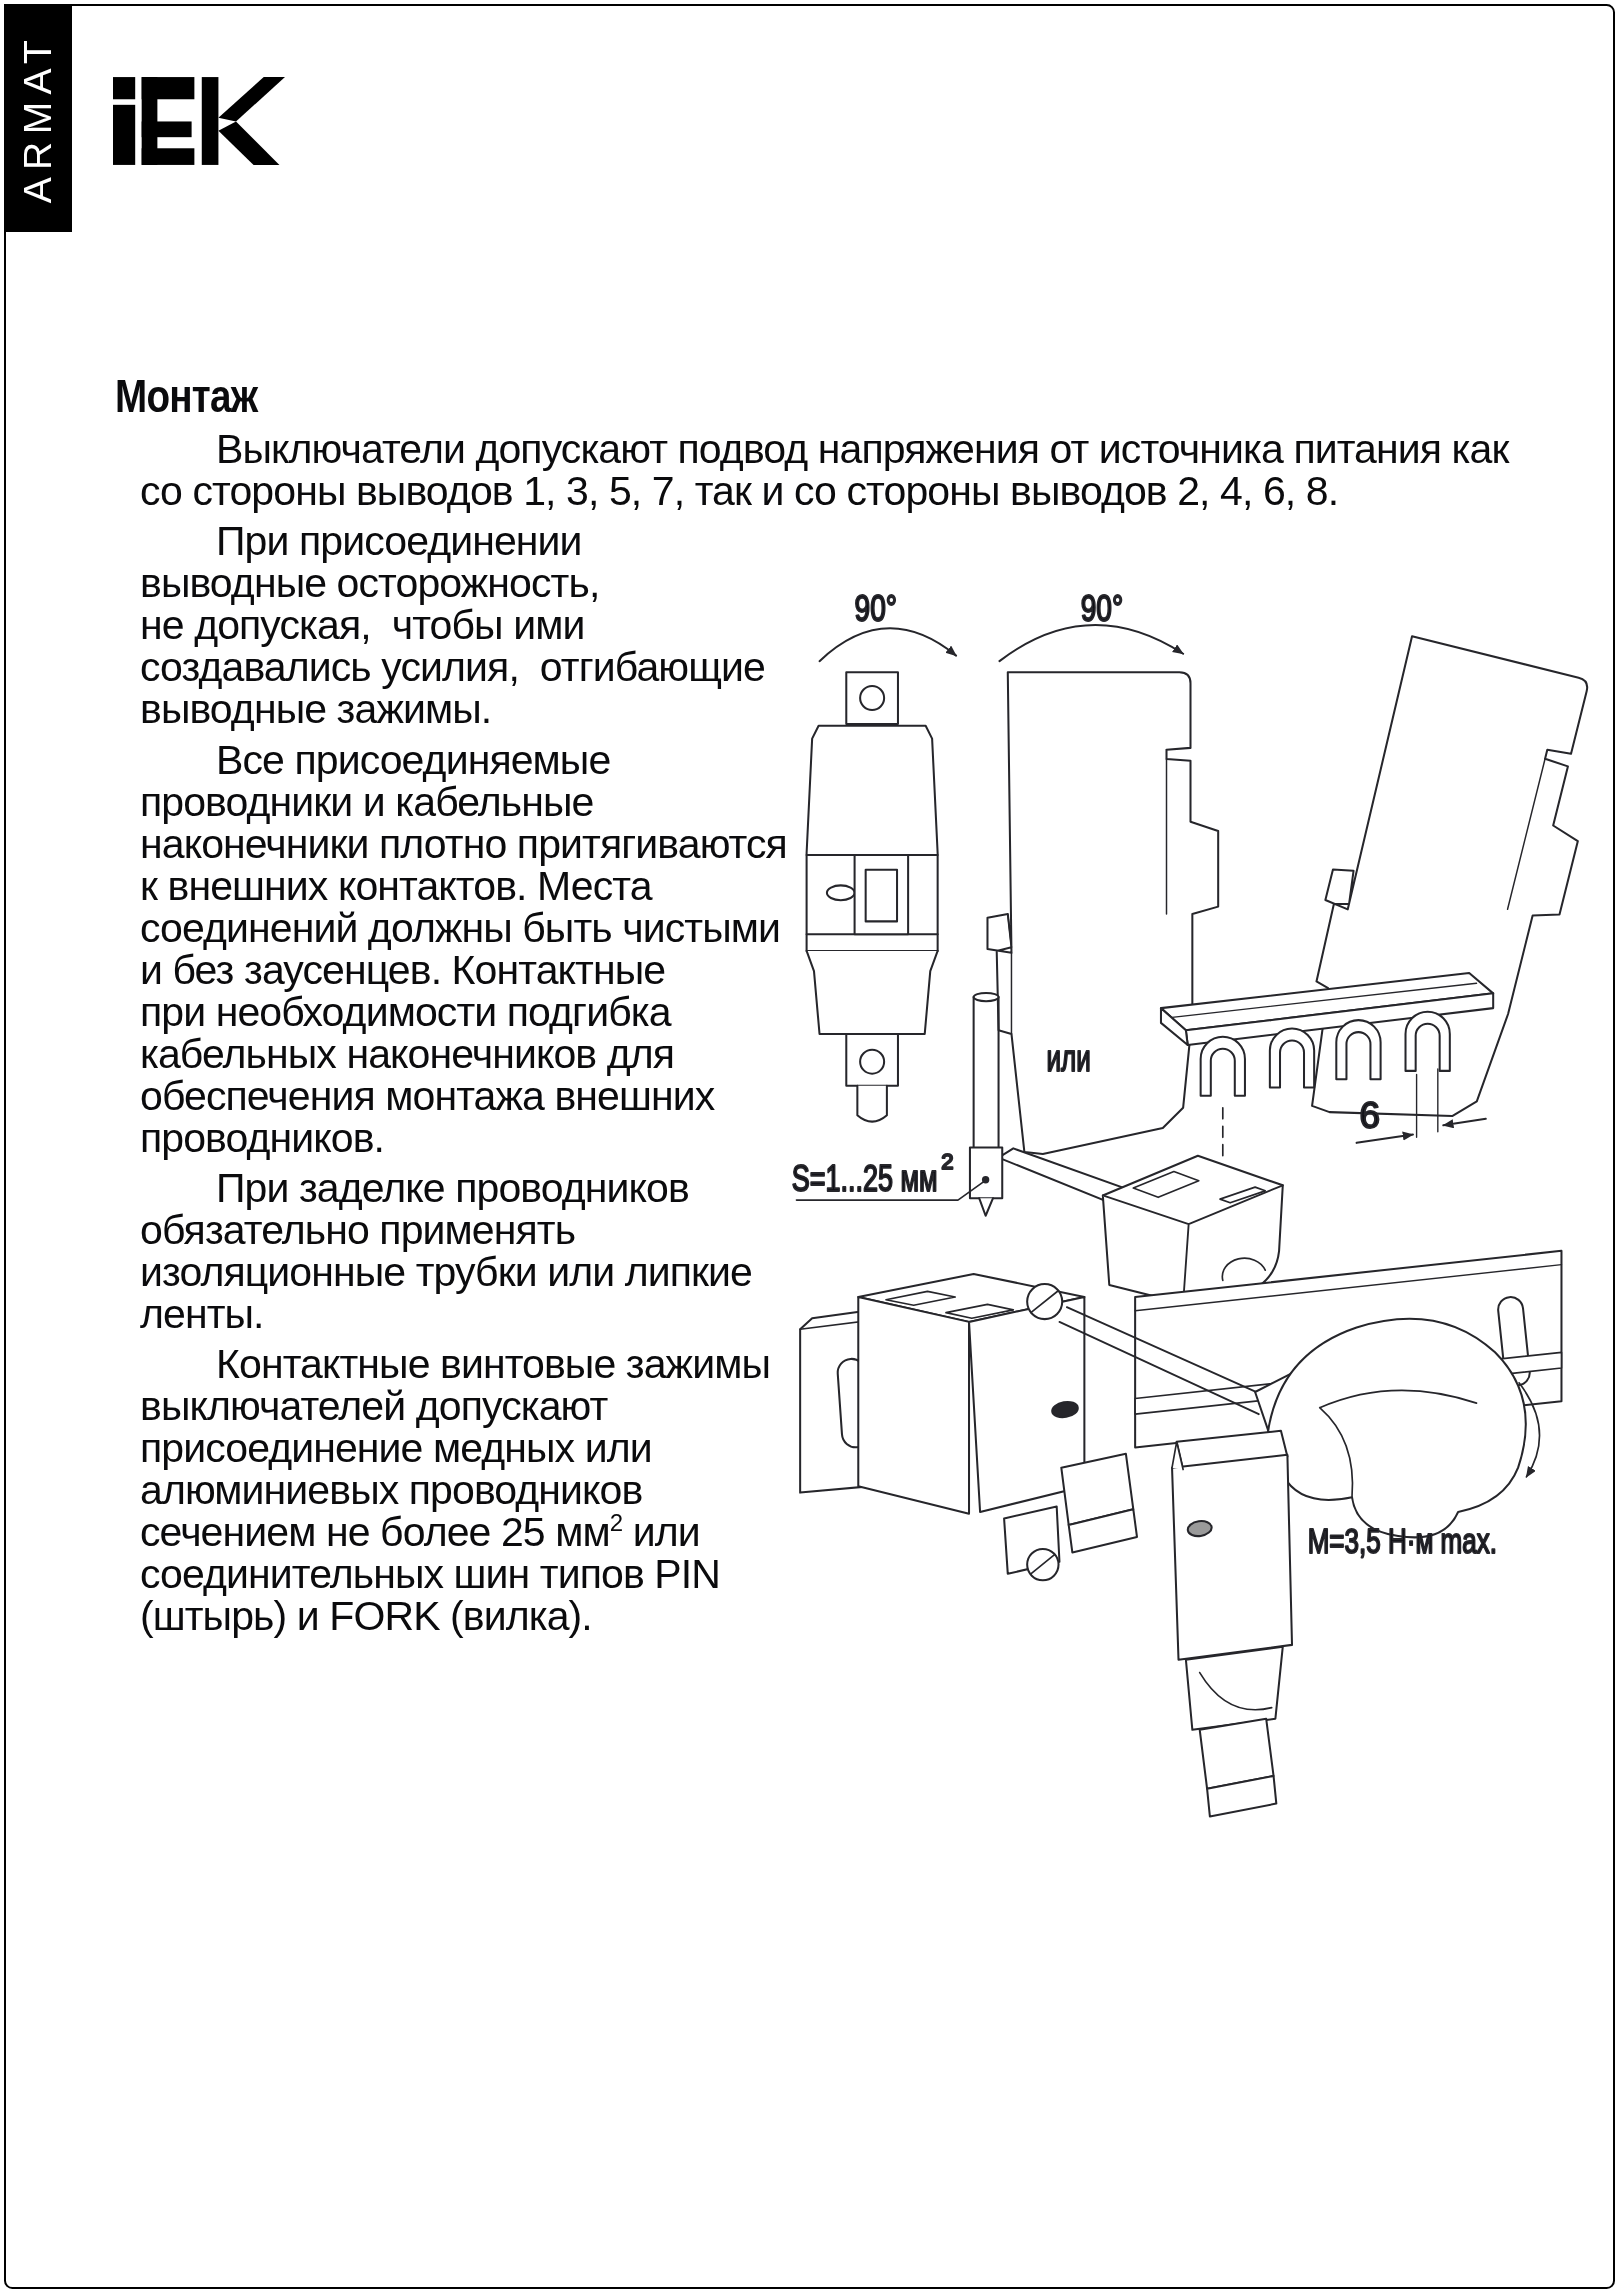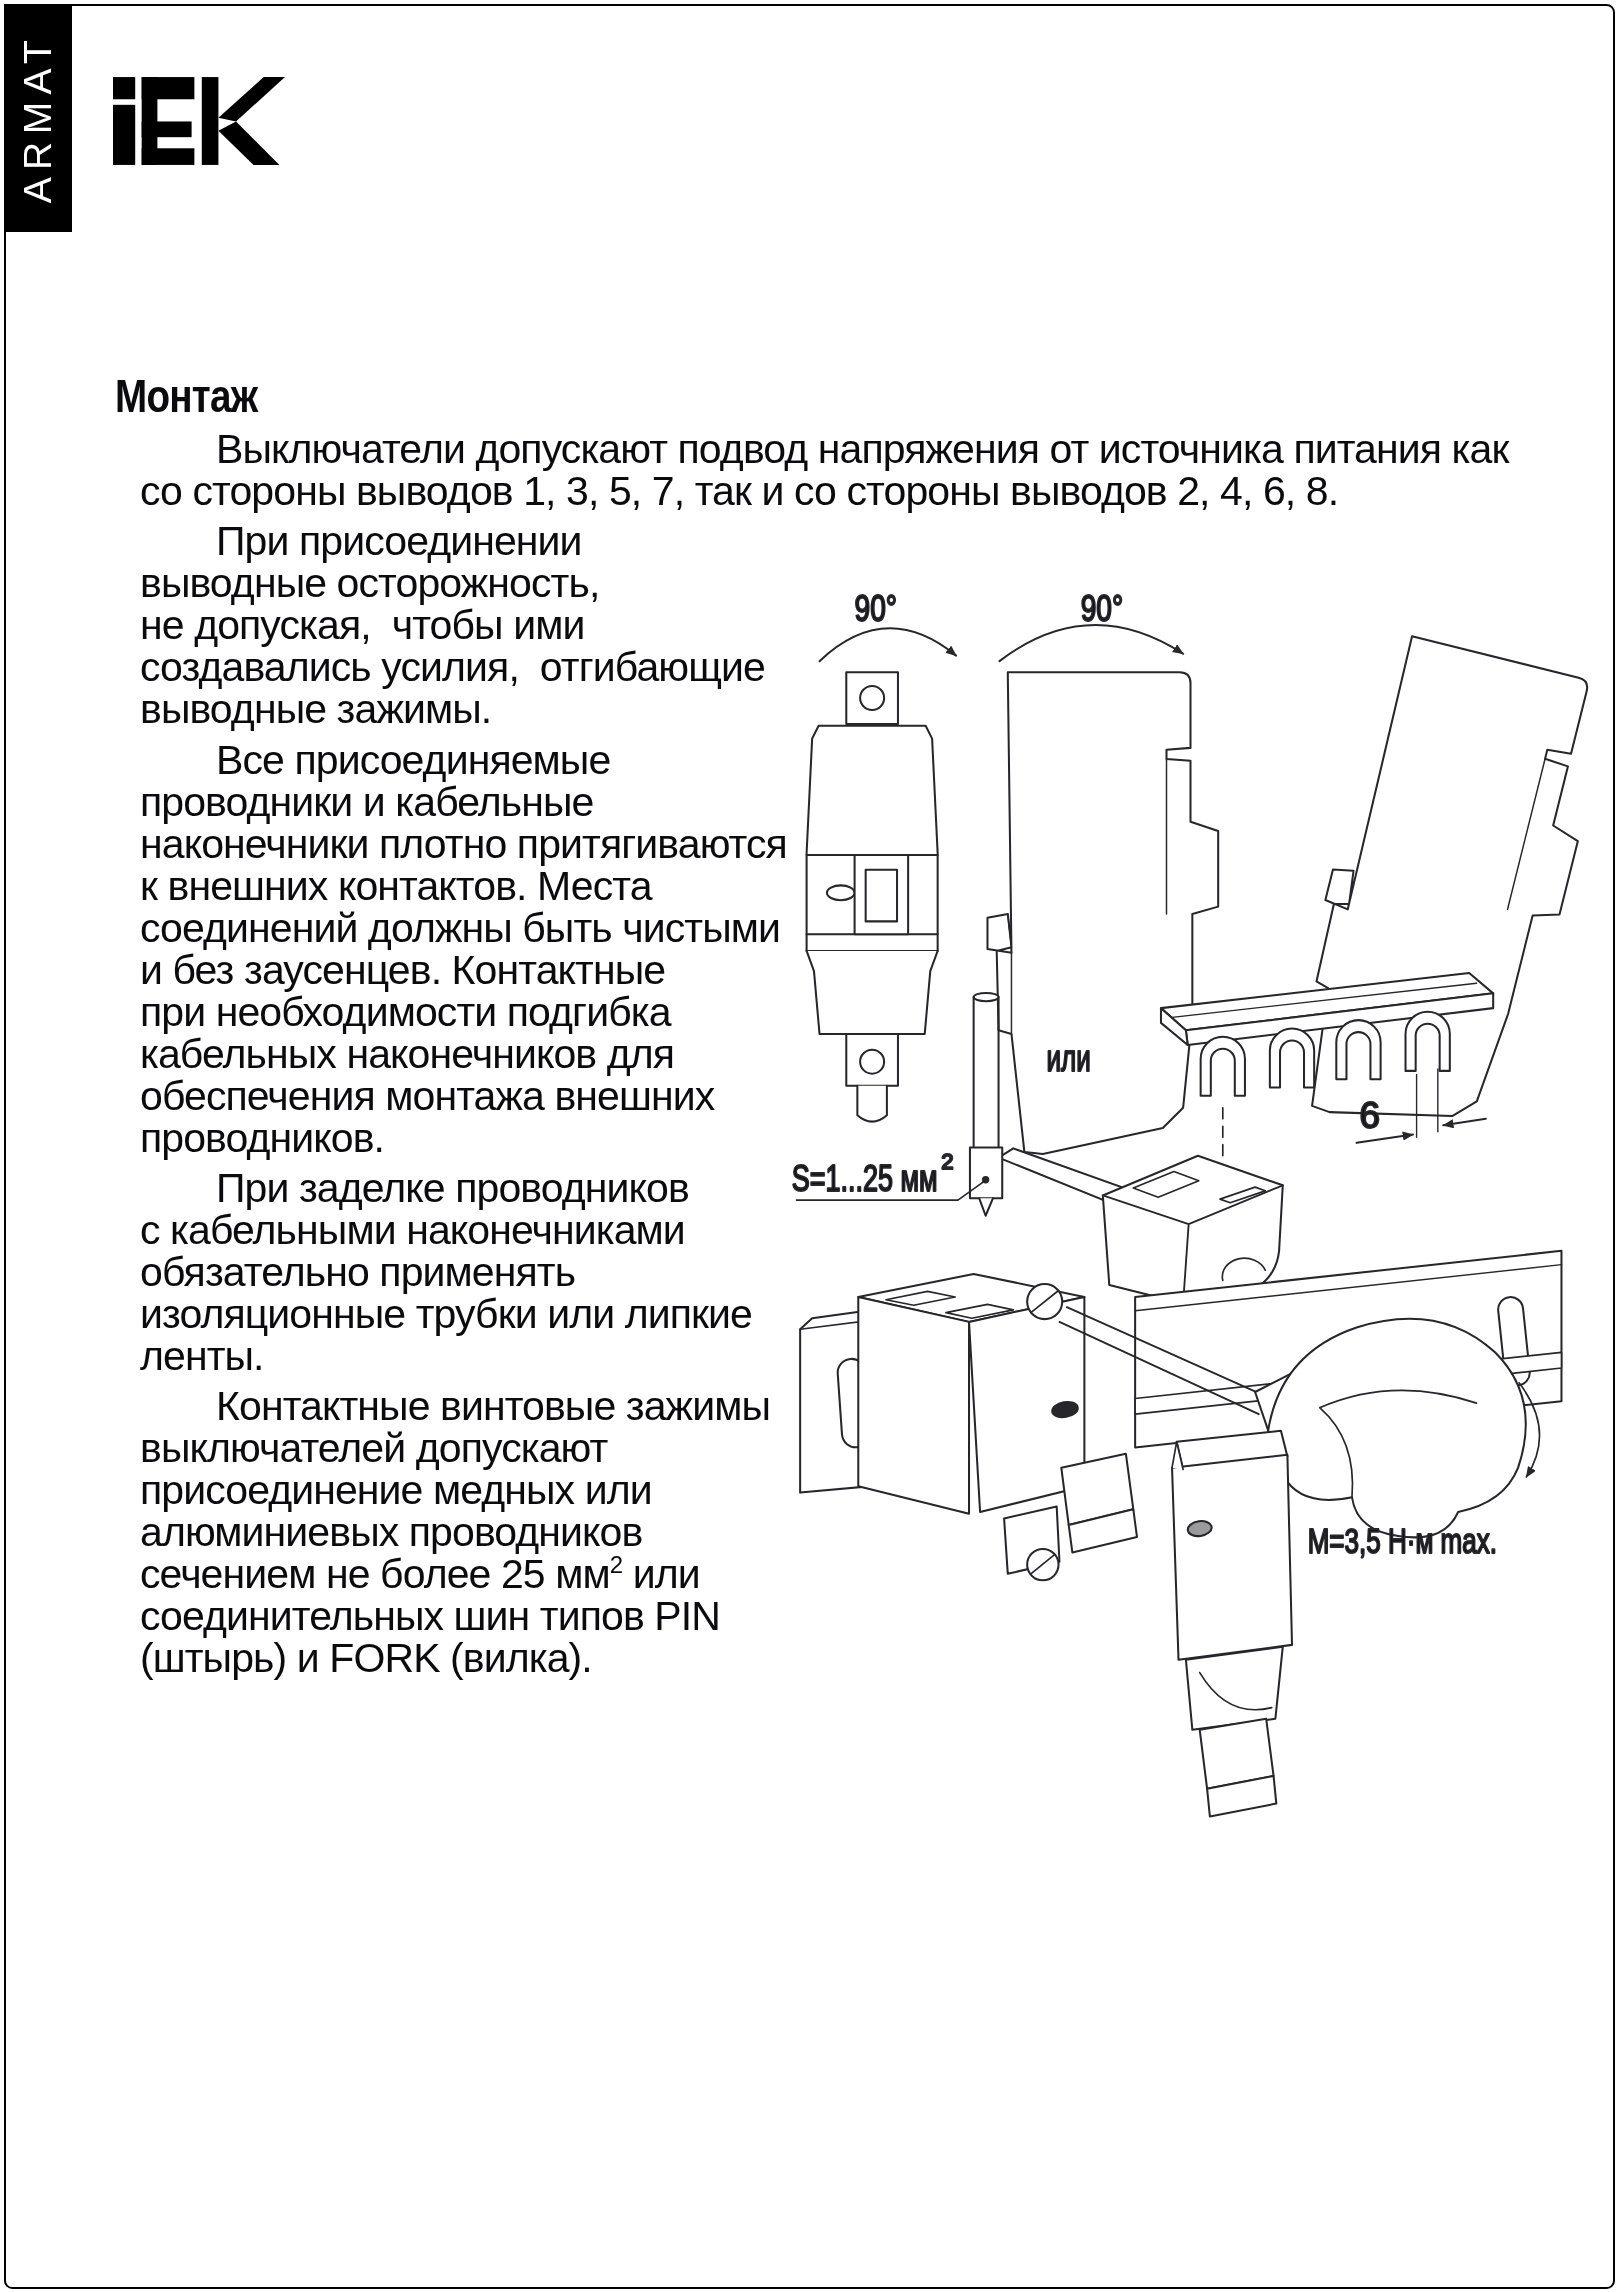--- a/index.html
+++ b/index.html
@@ -84,21 +84,20 @@
         <div class="line">к внешних контактов. Места</div>
         <div class="line">соединений должны быть чистыми</div>
         <div class="line">и без заусенцев. Контактные</div>
         <div class="line">при необходимости подгибка</div>
         <div class="line">кабельных наконечников для</div>
         <div class="line">обеспечения монтажа внешних</div>
         <div class="line">проводников.</div>
       </div>
       <div class="para">
         <div class="line">При заделке проводников</div>
-        <div class="line">с кабельными наконечниками</div>
         <div class="line">обязательно применять</div>
         <div class="line">изоляционные трубки или липкие</div>
         <div class="line">ленты.</div>
       </div>
       <div class="para">
         <div class="line">Контактные винтовые зажимы</div>
         <div class="line">выключателей допускают</div>
         <div class="line">присоединение медных или</div>
         <div class="line">алюминиевых проводников</div>
         <div class="line">сечением не более 25 мм<sup>2</sup> или</div>

